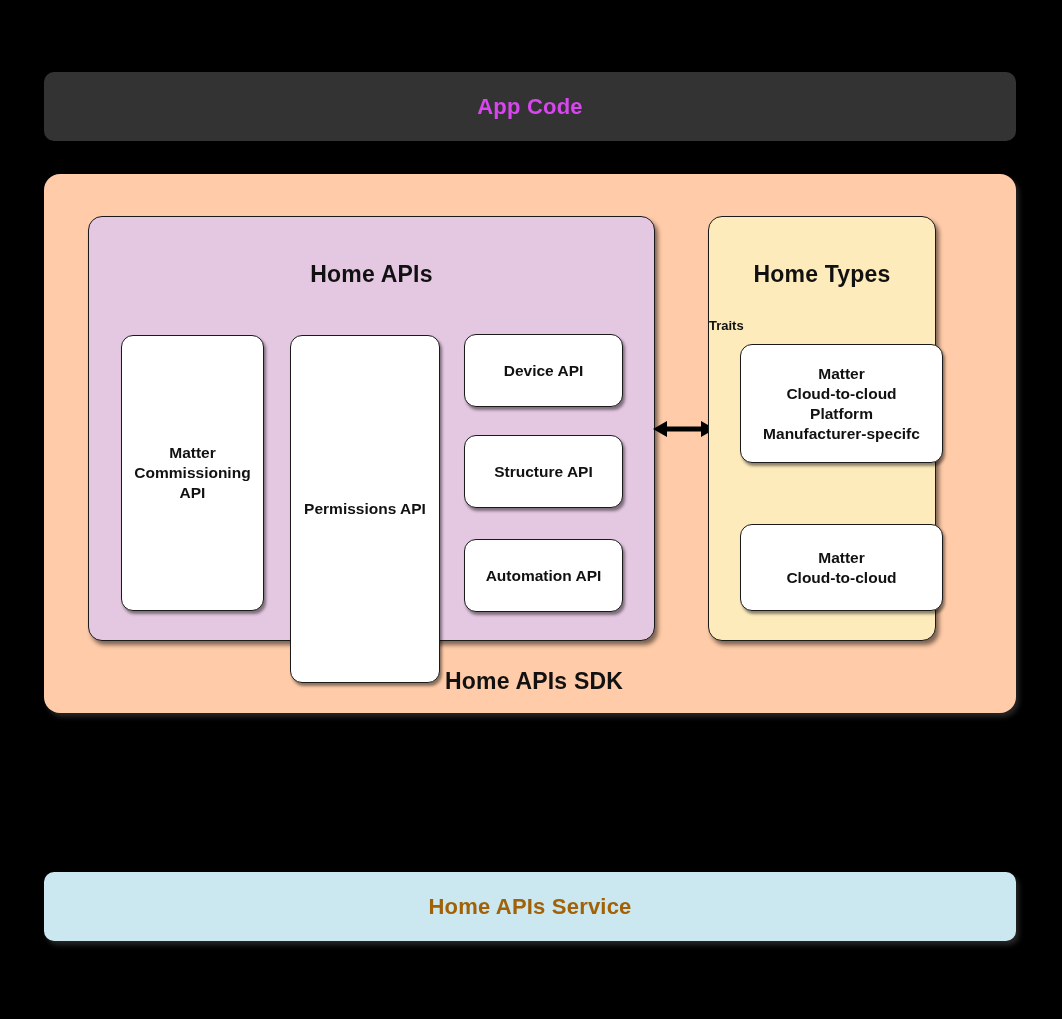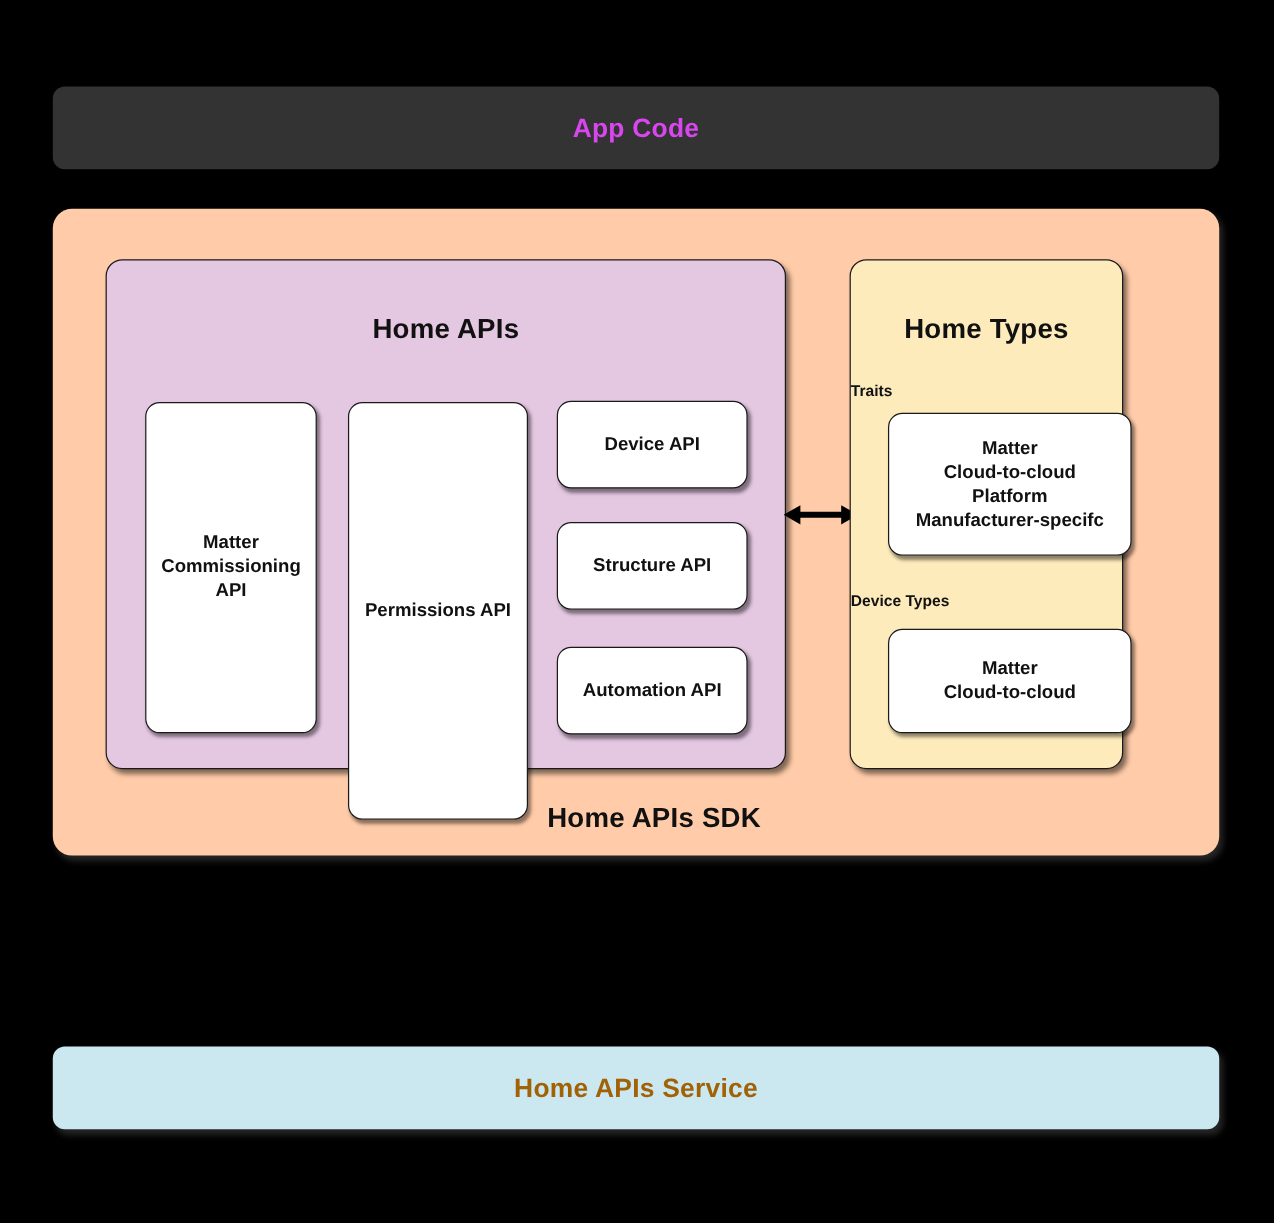--- a/index.html
+++ b/index.html
@@ -114,21 +114,21 @@
 
   .arrow-wrap {
     position: absolute;
     left: 609px;
     top: 242px;
     width: 62px;
     height: 26px;
   }
   .sdk-label {
     position: absolute;
-    left: 15px;
+    left: 4px;
     top: 494px;
     width: 100%;
     text-align: center;
     font-size: 23px;
     letter-spacing: 0.2px;
   }
 </style>
 </head>
 <body>
 
@@ -179,21 +179,20 @@
 
       <div class="sub-title traits-label">Traits</div>
 
       <div class="card card-traits">
         <span class="card-text">Matter
 Cloud-to-cloud
 Platform
 Manufacturer-specifc</span>
       </div>
 
-      <div class="sub-title device-types-label">Device Types</div>
 
       <div class="card card-device-types">
         <span class="card-text">Matter
 Cloud-to-cloud</span>
       </div>
     </div>
 
     <div class="sdk-label">Home APIs SDK</div>
   </div>
 

